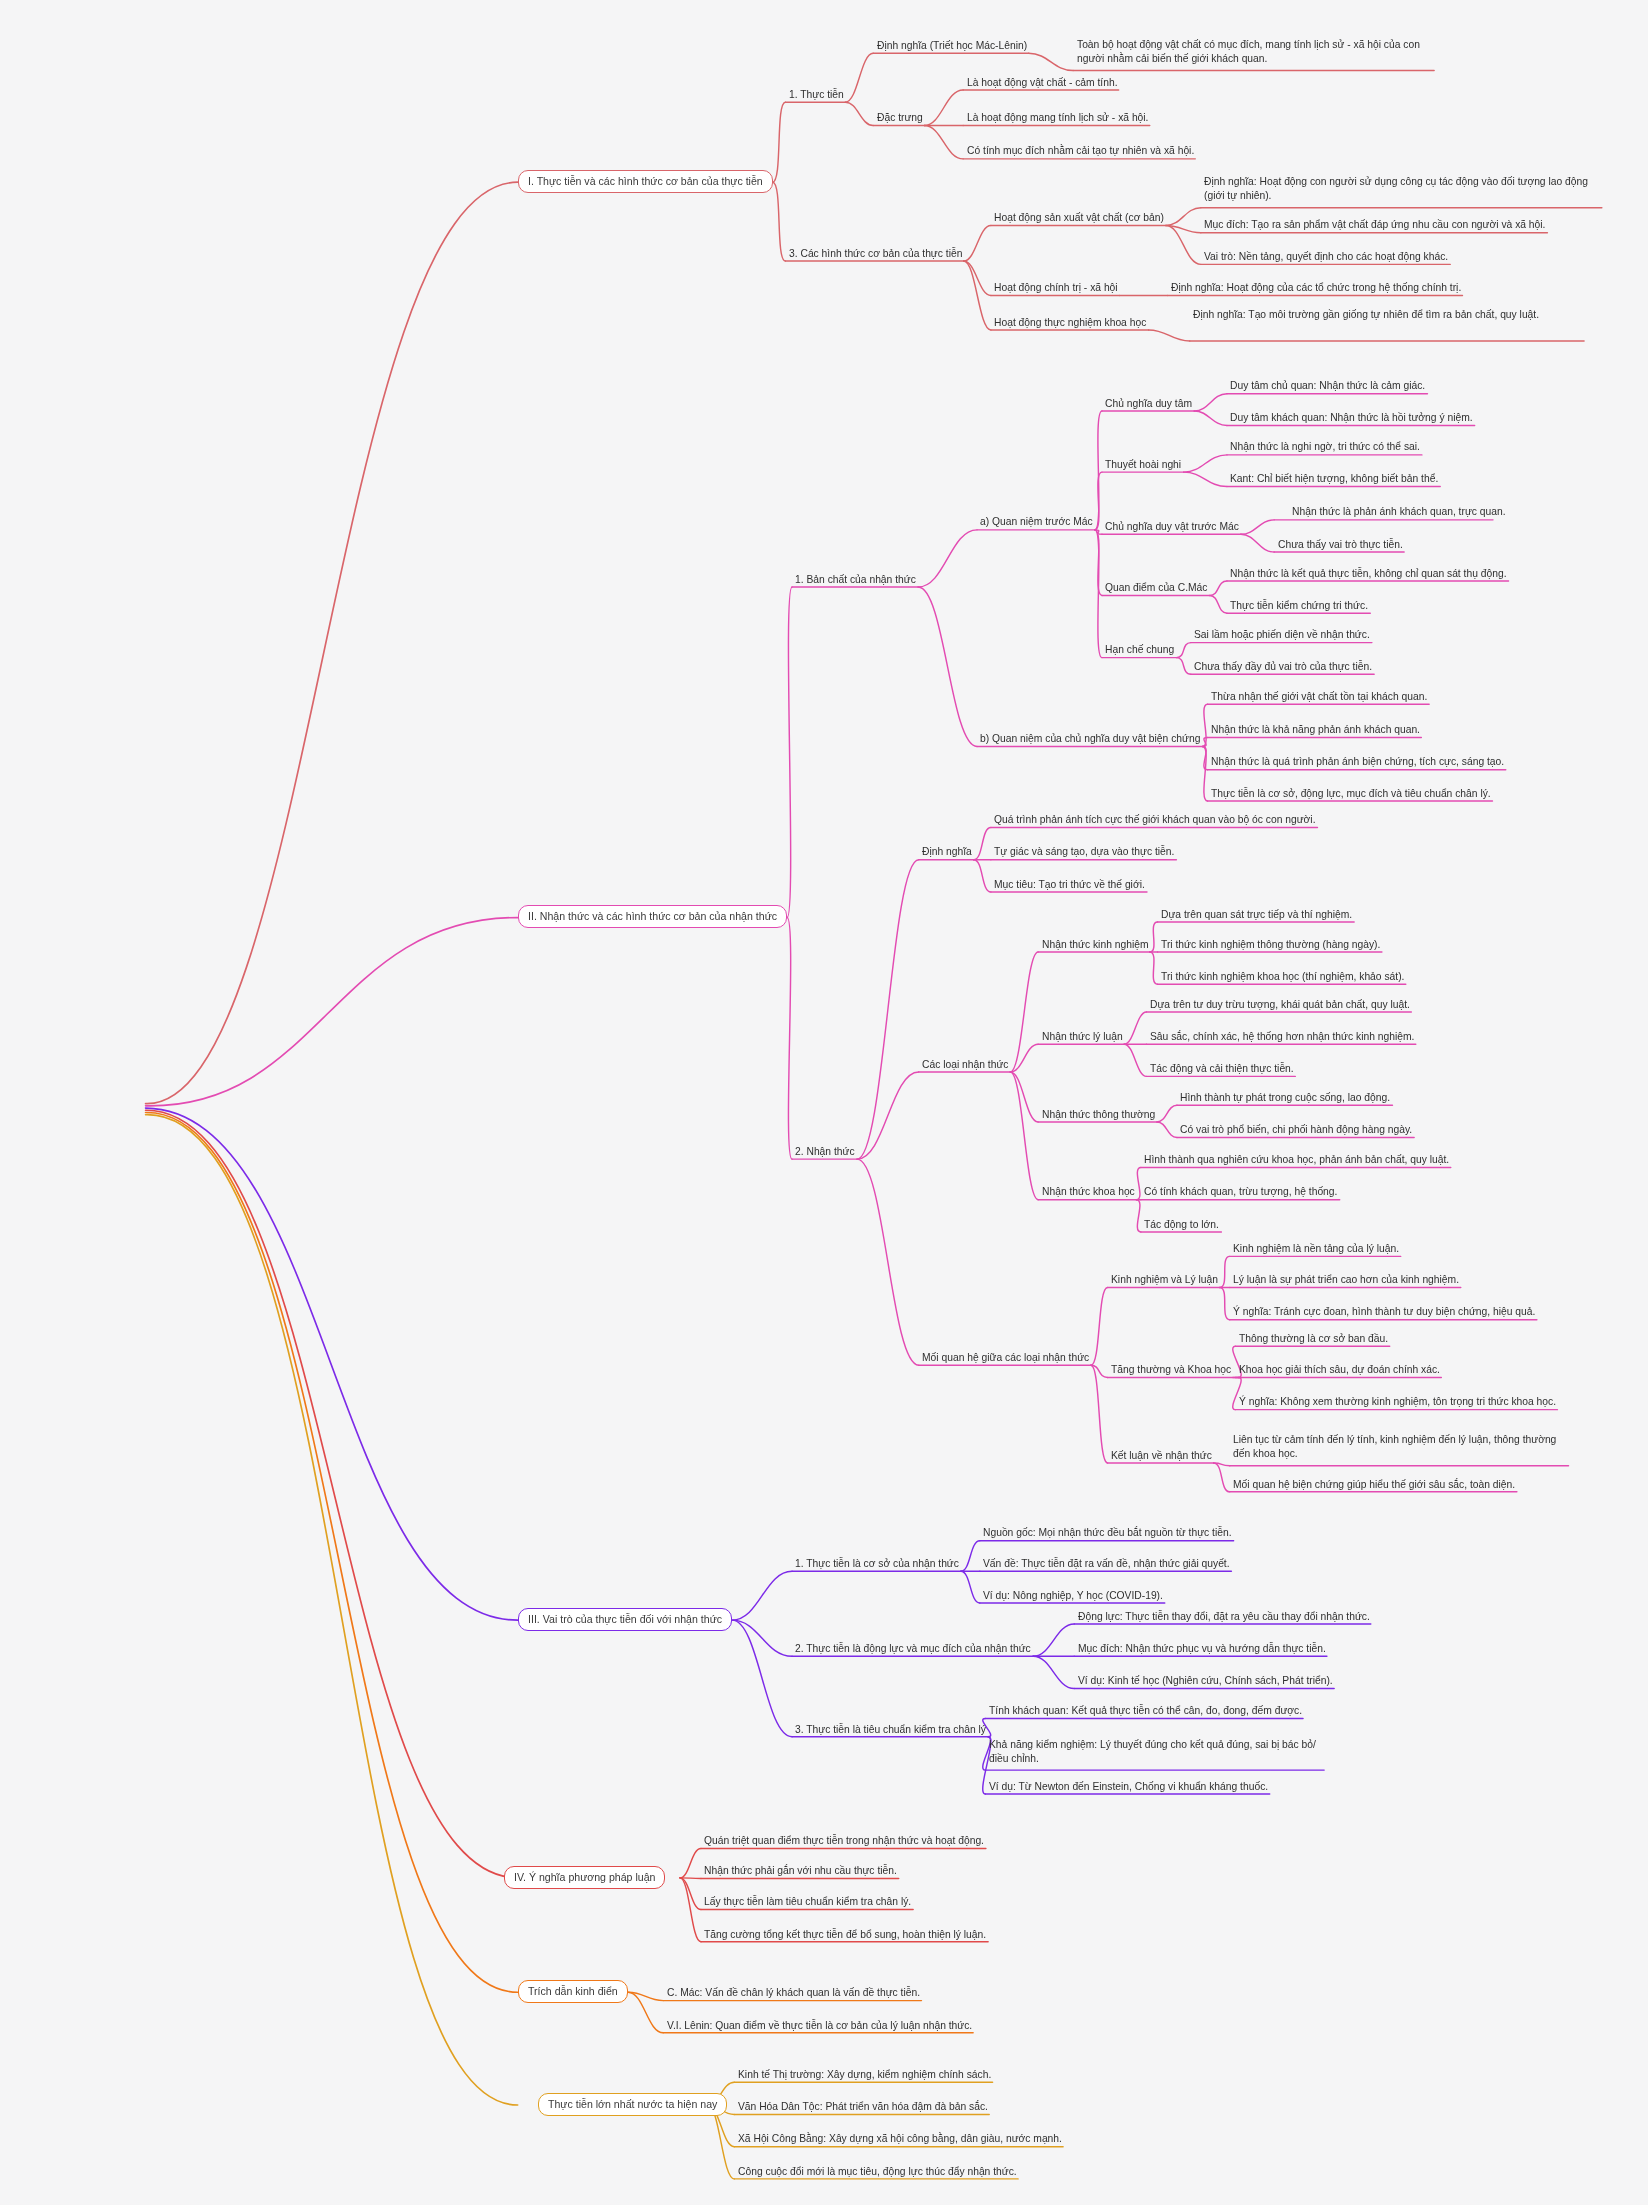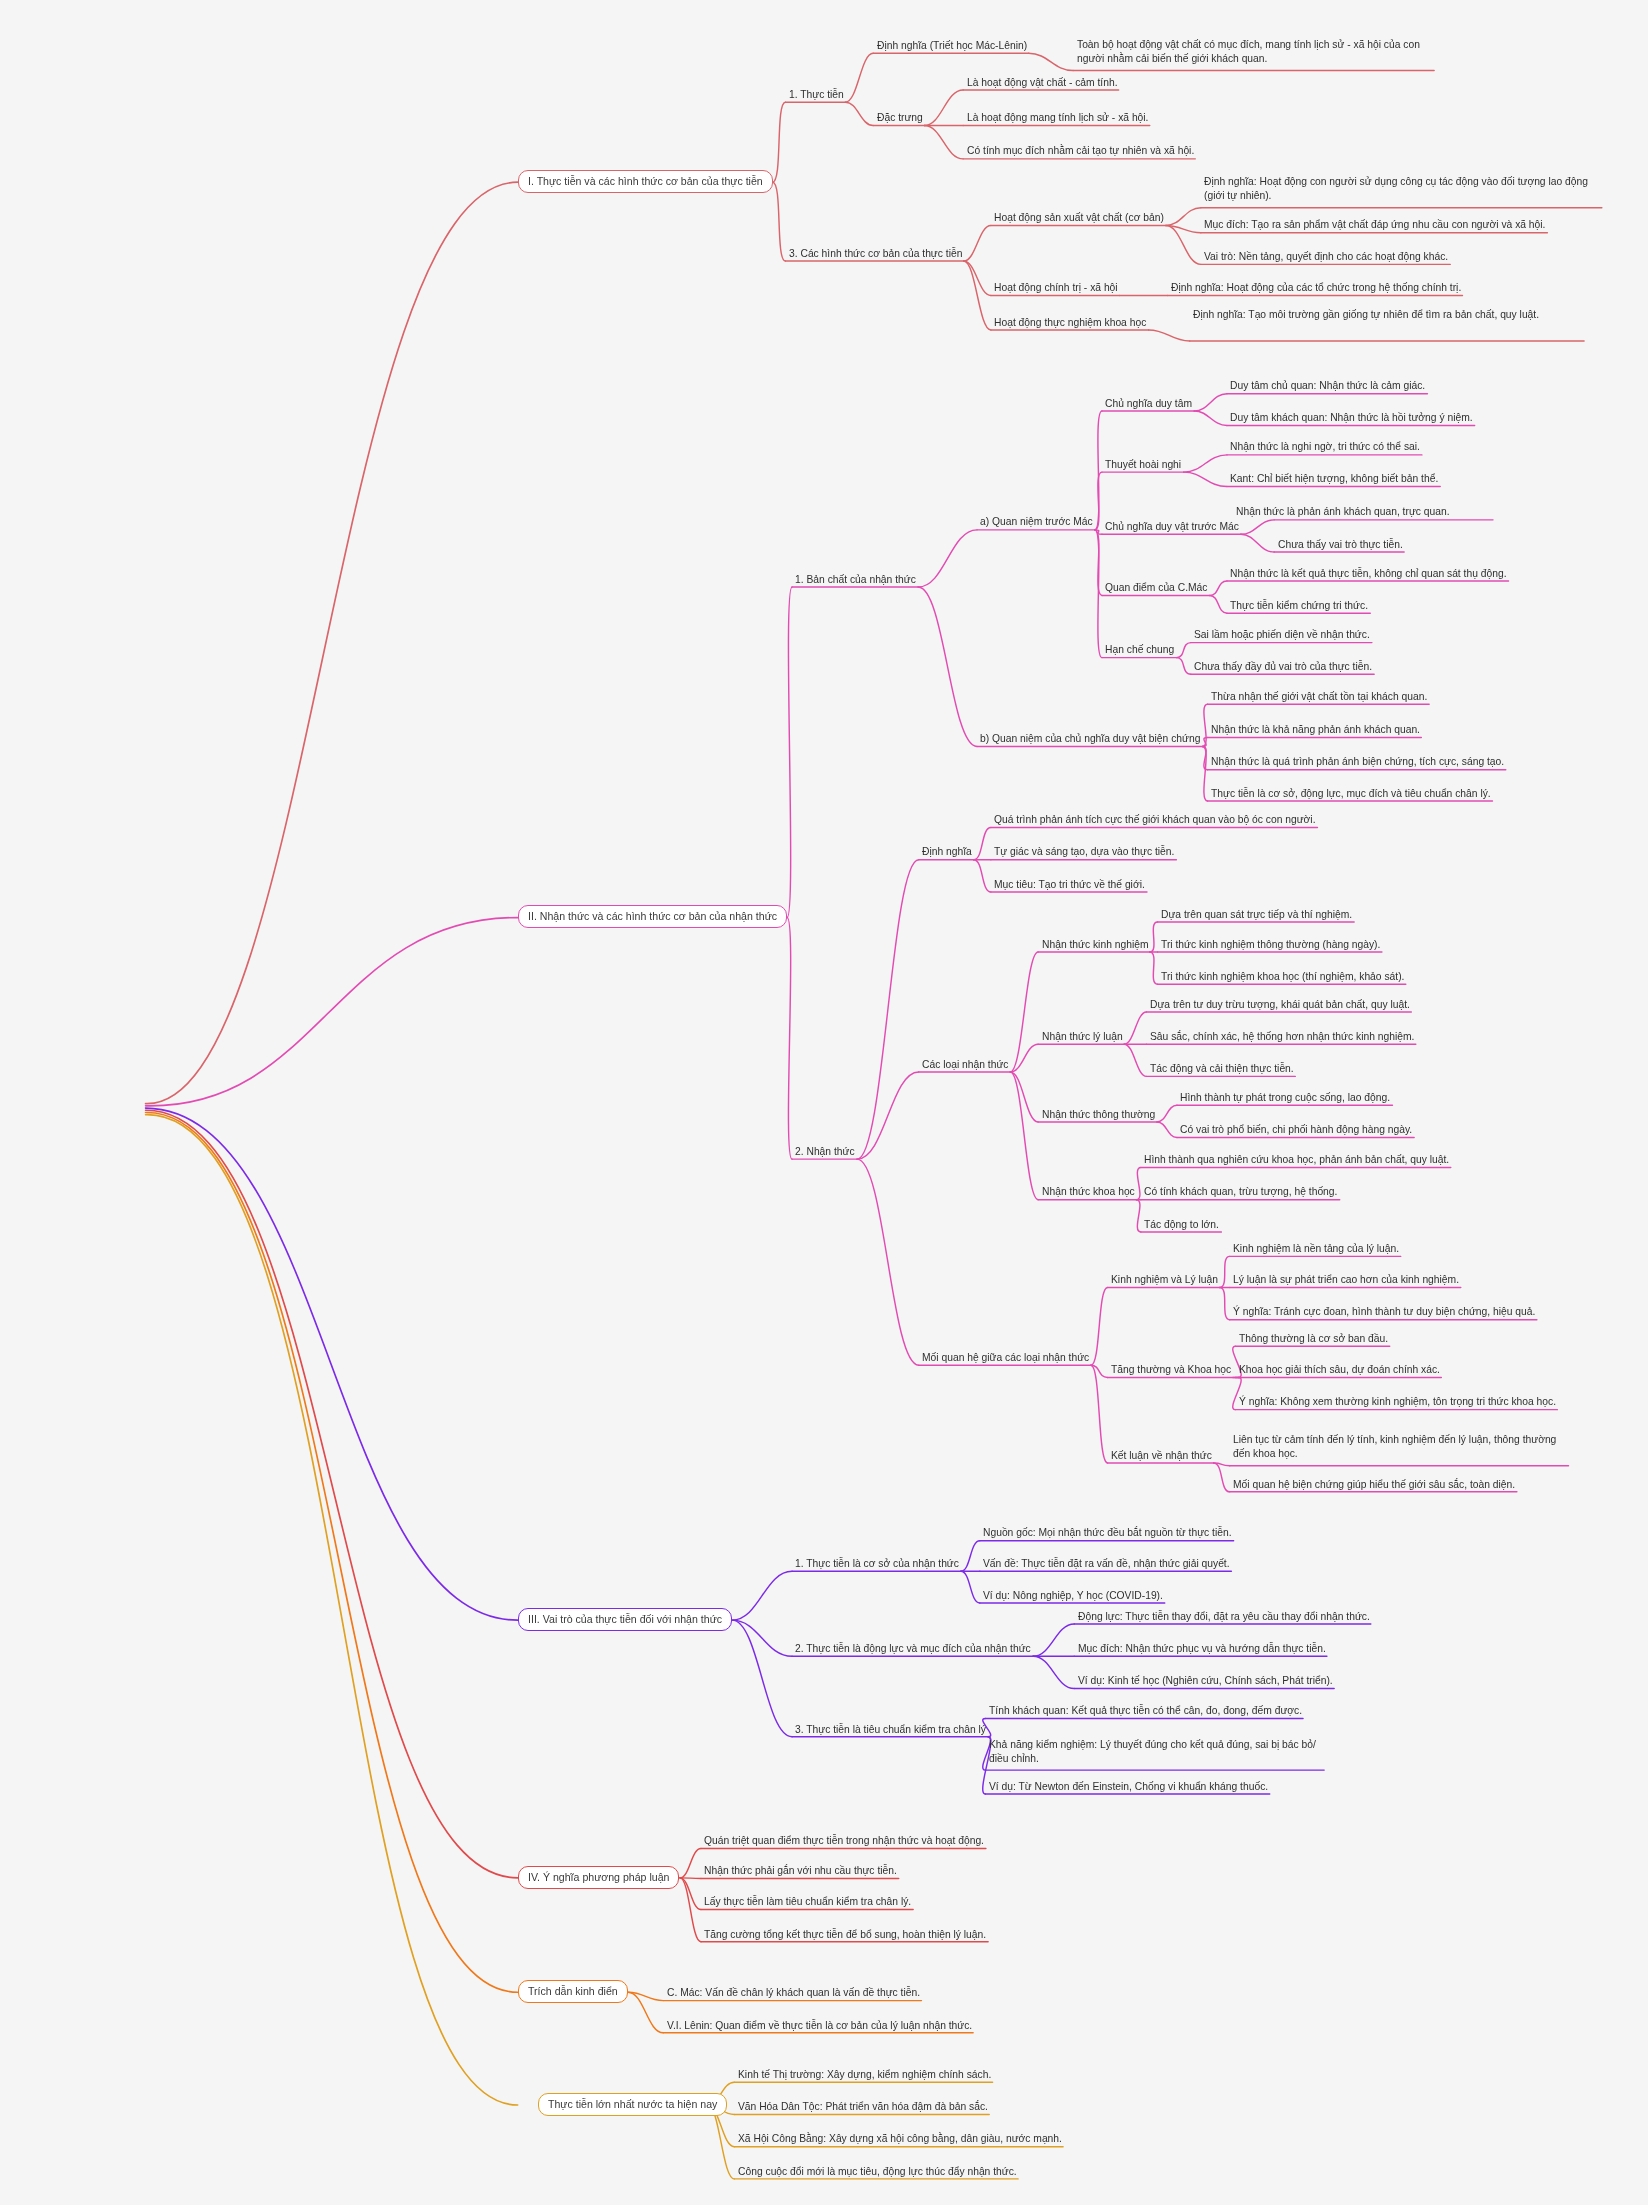--- a/index.html
+++ b/index.html
@@ -281,21 +281,21 @@
     <div class="l1" style="border-color: rgb(227, 75, 178); left: 518px; top: 905px;">II. Nhận thức và các hình thức cơ bản của nhận thức</div>
     <div class="node" style="left: 795px; top: 573px;">1. Bản chất của nhận thức</div>
     <div class="node" style="left: 980px; top: 515px;">a) Quan niệm trước Mác</div>
     <div class="node" style="left: 1105px; top: 397px;">Chủ nghĩa duy tâm</div>
     <div class="node" style="left: 1230px; top: 379px;">Duy tâm chủ quan: Nhận thức là cảm giác.</div>
     <div class="node" style="left: 1230px; top: 411px;">Duy tâm khách quan: Nhận thức là hồi tưởng ý niệm.</div>
     <div class="node" style="left: 1105px; top: 458px;">Thuyết hoài nghi</div>
     <div class="node" style="left: 1230px; top: 440px;">Nhận thức là nghi ngờ, tri thức có thể sai.</div>
     <div class="node" style="left: 1230px; top: 472px;">Kant: Chỉ biết hiện tượng, không biết bản thể.</div>
     <div class="node" style="left: 1105px; top: 520px;">Chủ nghĩa duy vật trước Mác</div>
-    <div class="node" style="left: 1236px; top: 505px; text-align: center;">Nhận thức là phản ánh khách quan, trực quan.</div>
+    <div class="node" style="left: 1292px; top: 505px; text-align: center;">Nhận thức là phản ánh khách quan, trực quan.</div>
     <div class="node" style="left: 1278px; top: 538px;">Chưa thấy vai trò thực tiễn.</div>
     <div class="node" style="left: 1105px; top: 581px;">Quan điểm của C.Mác</div>
     <div class="node" style="left: 1230px; top: 567px;">Nhận thức là kết quả thực tiễn, không chỉ quan sát thụ động.</div>
     <div class="node" style="left: 1230px; top: 599px;">Thực tiễn kiểm chứng tri thức.</div>
     <div class="node" style="left: 1105px; top: 643px;">Hạn chế chung</div>
     <div class="node" style="left: 1194px; top: 628px;">Sai lầm hoặc phiến diện về nhận thức.</div>
     <div class="node" style="left: 1194px; top: 660px;">Chưa thấy đầy đủ vai trò của thực tiễn.</div>
     <div class="node" style="left: 980px; top: 732px;">b) Quan niệm của chủ nghĩa duy vật biện chứng</div>
     <div class="node" style="left: 1211px; top: 690px;">Thừa nhận thế giới vật chất tồn tại khách quan.</div>
     <div class="node" style="left: 1211px; top: 723px;">Nhận thức là khả năng phản ánh khách quan.</div>
@@ -340,21 +340,21 @@
     <div class="node" style="left: 983px; top: 1557px;">Vấn đề: Thực tiễn đặt ra vấn đề, nhận thức giải quyết.</div>
     <div class="node" style="left: 983px; top: 1589px;">Ví dụ: Nông nghiệp, Y học (COVID-19).</div>
     <div class="node" style="left: 795px; top: 1642px;">2. Thực tiễn là động lực và mục đích của nhận thức</div>
     <div class="node" style="left: 1078px; top: 1610px;">Động lực: Thực tiễn thay đổi, đặt ra yêu cầu thay đổi nhận thức.</div>
     <div class="node" style="left: 1078px; top: 1642px;">Mục đích: Nhận thức phục vụ và hướng dẫn thực tiễn.</div>
     <div class="node" style="left: 1078px; top: 1674px;">Ví dụ: Kinh tế học (Nghiên cứu, Chính sách, Phát triển).</div>
     <div class="node" style="left: 795px; top: 1723px;">3. Thực tiễn là tiêu chuẩn kiểm tra chân lý</div>
     <div class="node" style="left: 989px; top: 1704px;">Tính khách quan: Kết quả thực tiễn có thể cân, đo, đong, đếm được.</div>
     <div class="node wrap" style="left: 989px; width: 333px; top: 1738px;">Khả năng kiểm nghiệm: Lý thuyết đúng cho kết quả đúng, sai bị bác bỏ/ điều chỉnh.</div>
     <div class="node" style="left: 989px; top: 1780px;">Ví dụ: Từ Newton đến Einstein, Chống vi khuẩn kháng thuốc.</div>
-    <div class="l1" style="border-color: rgb(224, 74, 74); left: 518px; top: 1866px;">IV. Ý nghĩa phương pháp luận</div>
+    <div class="l1" style="border-color: rgb(224, 74, 74); left: 504px; top: 1866px;">IV. Ý nghĩa phương pháp luận</div>
     <div class="node" style="left: 704px; top: 1834px;">Quán triệt quan điểm thực tiễn trong nhận thức và hoạt động.</div>
     <div class="node" style="left: 704px; top: 1864px;">Nhận thức phải gắn với nhu cầu thực tiễn.</div>
     <div class="node" style="left: 704px; top: 1895px;">Lấy thực tiễn làm tiêu chuẩn kiểm tra chân lý.</div>
     <div class="node" style="left: 704px; top: 1928px;">Tăng cường tổng kết thực tiễn để bổ sung, hoàn thiện lý luận.</div>
     <div class="l1" style="border-color: rgb(240, 120, 24); left: 518px; top: 1980px;">Trích dẫn kinh điển</div>
     <div class="node" style="left: 667px; top: 1986px;">C. Mác: Vấn đề chân lý khách quan là vấn đề thực tiễn.</div>
     <div class="node" style="left: 667px; top: 2019px;">V.I. Lênin: Quan điểm về thực tiễn là cơ bản của lý luận nhận thức.</div>
     <div class="l1" style="border-color: rgb(224, 160, 32); left: 538px; top: 2093px;">Thực tiễn lớn nhất nước ta hiện nay</div>
     <div class="node" style="left: 738px; top: 2068px;">Kinh tế Thị trường: Xây dựng, kiểm nghiệm chính sách.</div>
     <div class="node" style="left: 738px; top: 2100px;">Văn Hóa Dân Tộc: Phát triển văn hóa đậm đà bản sắc.</div>

